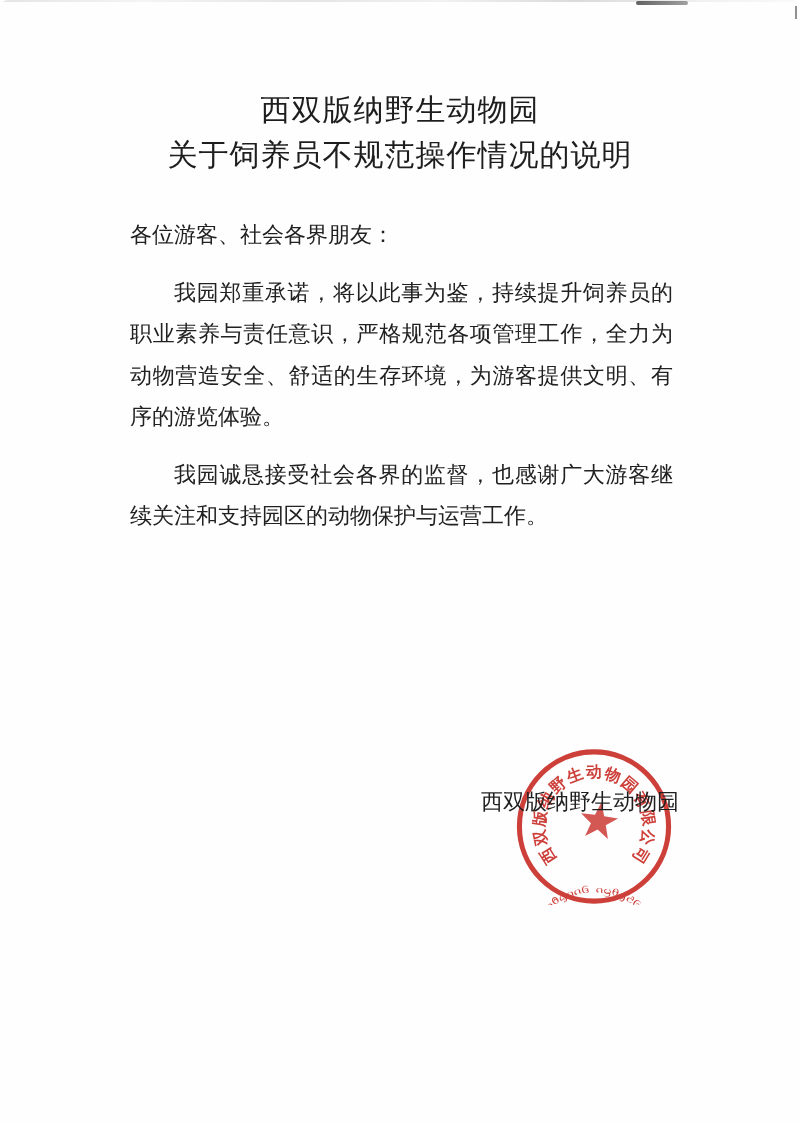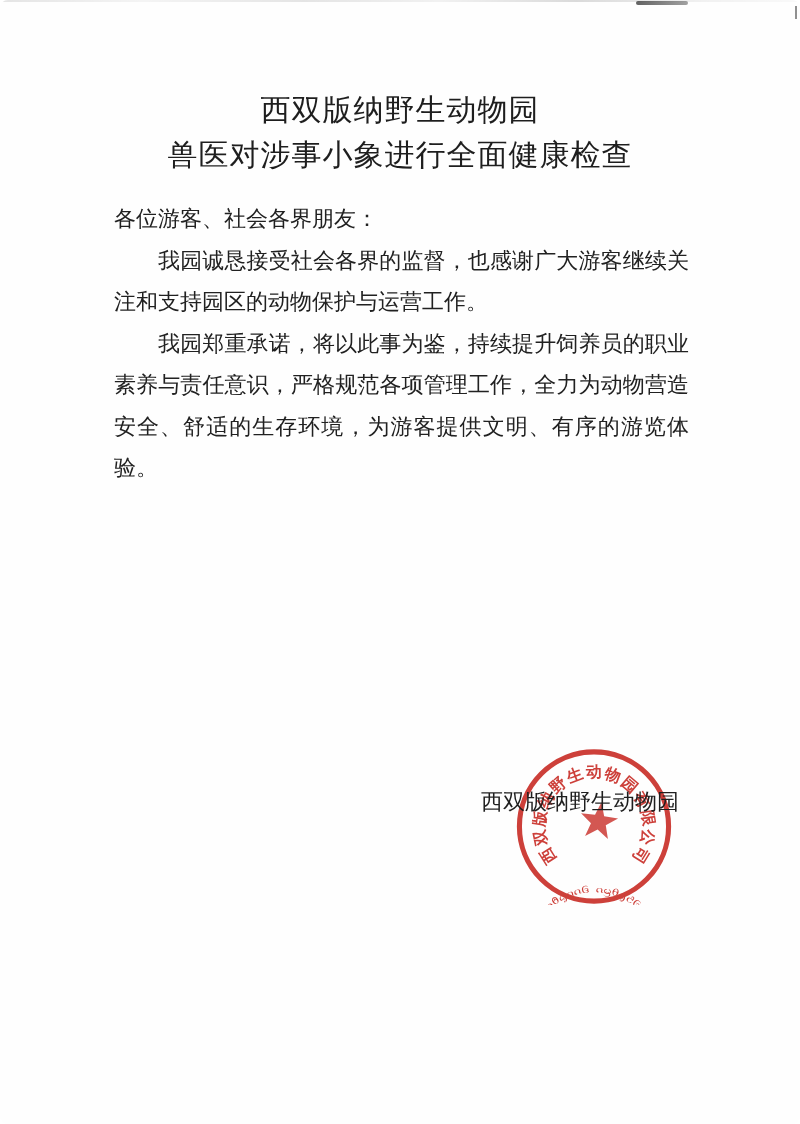--- a/index.html
+++ b/index.html
@@ -37,21 +37,21 @@
     color:#1e1e1e;
     white-space:nowrap;
   }
   .doc-title .line{display:block;}
   .content{
     position:absolute;left:114px;top:198px;width:575px;
     font-size:22px;line-height:41.5px;
     text-align:justify;
     color:#212121;
   }
-  .content p{margin:0;padding:0;}
+  .content p{margin:16px;padding:0;}
   .content p.salutation{text-indent:0;}
   .content p.body-para{text-indent:2em;}
   .signature-block{
     position:absolute;right:121px;top:781px;
     text-align:right;
     font-size:22px;line-height:42.5px;
     color:#1f1f1f;
     z-index:3;
     white-space:nowrap;
   }
@@ -67,27 +67,27 @@
 <body>
 
 <div class="page">
 
   <div class="artifact-top-line"></div>
   <div class="artifact-dash"></div>
   <div class="artifact-tick"></div>
 
   <div class="doc-title">
     <span class="line">西双版纳野生动物园</span>
-    <span class="line">兽医对涉事小象进行全面健康检查</span>
+    <span class="line">关于饲养员不规范操作情况的说明</span>
   </div>
 
   <div class="content">
     <p class="salutation">各位游客、社会各界朋友：</p>
+    <p class="body-para">我园郑重承诺，将以此事为鉴，持续提升饲养员的职业素养与责任意识，严格规范各项管理工作，全力为动物营造安全、舒适的生存环境，为游客提供文明、有序的游览体验。</p>
     <p class="body-para">我园诚恳接受社会各界的监督，也感谢广大游客继续关注和支持园区的动物保护与运营工作。</p>
-    <p class="body-para">我园郑重承诺，将以此事为鉴，持续提升饲养员的职业素养与责任意识，严格规范各项管理工作，全力为动物营造安全、舒适的生存环境，为游客提供文明、有序的游览体验。</p>
   </div>
 
   <svg class="stamp" viewBox="0 0 200 200" xmlns="http://www.w3.org/2000/svg">
     <defs>
       <path id="innerRingPath" d="M 55.5,144.5 A 63,63 0 1 1 144.5,144.5" fill="none"></path>
       <path id="outerRingPath" d="M 100,184 A 84,84 0 1 1 99.9,184" fill="none"></path>
     </defs>
     <circle cx="100" cy="100" r="95" fill="none" stroke-width="6.5" stroke="#c9302a"></circle>
     <text font-size="12.5" fill="#c9302a">
       <textPath href="#outerRingPath" startOffset="2" textLength="520" lengthAdjust="spacingAndGlyphs">ᦵᦙᦲᧂᦺᦑᦘᦱᦉᦱᦂᦡᦲᦈᦹᧈᦉᦲᧂᦉᦸᧂᦗᧃᦓᦱᦍᦲᧂᦷᦆᧂᦉᧆᦺᦕᧈᦶᦎᧈᦟᦹᧂᦶᦑ</textPath>

